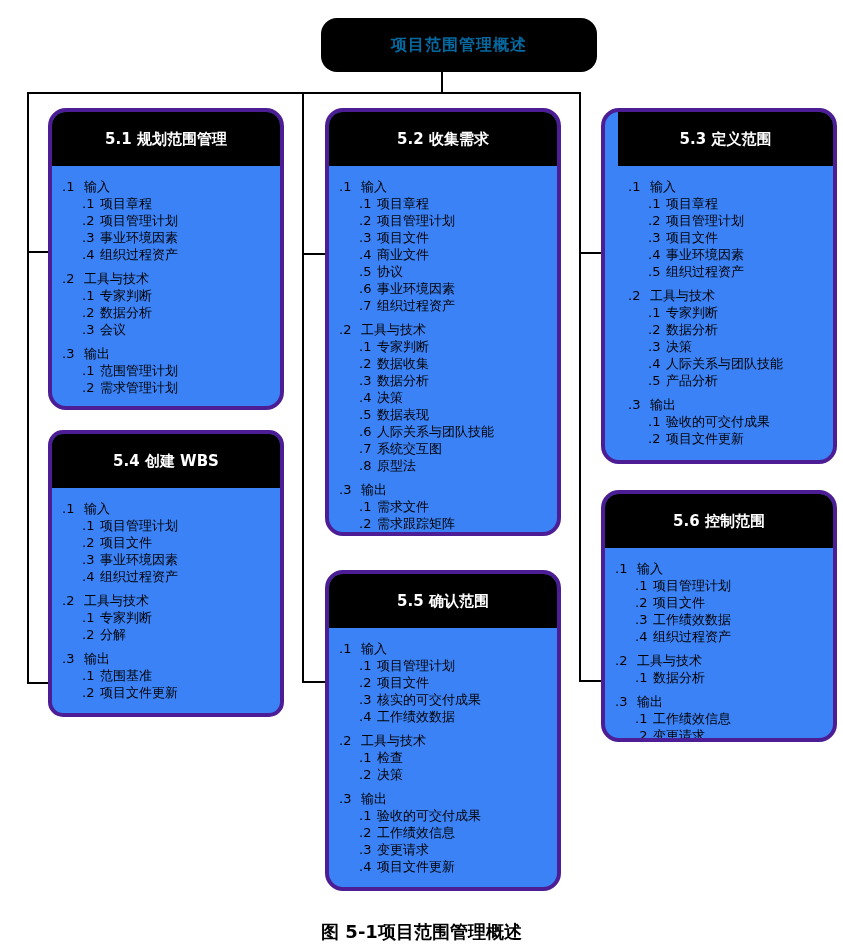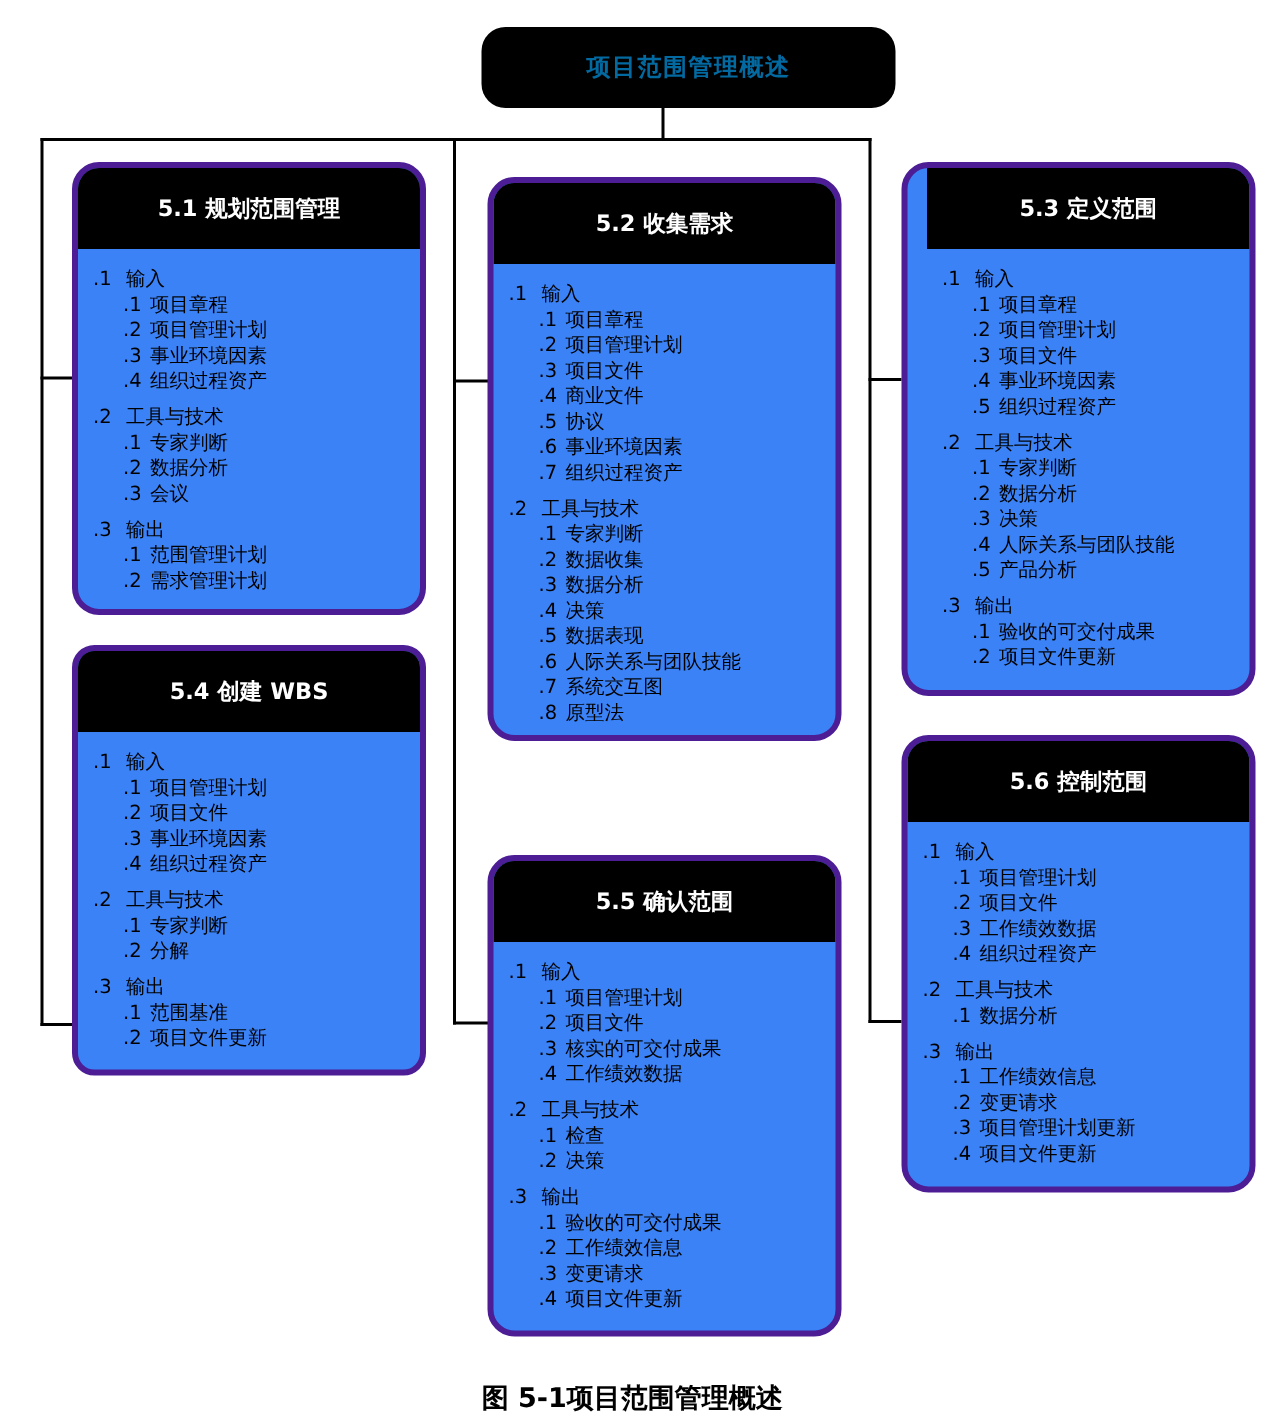--- a/index.html
+++ b/index.html
@@ -70,21 +70,21 @@
       <div class="item"><span class="item-num">.3</span><span>会议</span></div>
     </div>
     <div class="group">
       <div class="group-title"><span class="group-num">.3</span><span>输出</span></div>
       <div class="item"><span class="item-num">.1</span><span>范围管理计划</span></div>
       <div class="item"><span class="item-num">.2</span><span>需求管理计划</span></div>
     </div>
   </div>
 </div>
 
-<div class="box" style="left:325px; top:118px; width:236px; height:376px;">
+<div class="box" style="left:325px; top:108px; width:236px; height:428px;">
   <div class="box-head">
       <span>5.2 收集需求</span>
     </div>
   <div class="box-body">
     <div class="group">
       <div class="group-title"><span class="group-num">.1</span><span>输入</span></div>
       <div class="item"><span class="item-num">.1</span><span>项目章程</span></div>
       <div class="item"><span class="item-num">.2</span><span>项目管理计划</span></div>
       <div class="item"><span class="item-num">.3</span><span>项目文件</span></div>
       <div class="item"><span class="item-num">.4</span><span>商业文件</span></div>
@@ -185,21 +185,21 @@
     <div class="group">
       <div class="group-title"><span class="group-num">.3</span><span>输出</span></div>
       <div class="item"><span class="item-num">.1</span><span>验收的可交付成果</span></div>
       <div class="item"><span class="item-num">.2</span><span>工作绩效信息</span></div>
       <div class="item"><span class="item-num">.3</span><span>变更请求</span></div>
       <div class="item"><span class="item-num">.4</span><span>项目文件更新</span></div>
     </div>
   </div>
 </div>
 
-<div class="box" style="left:601px; top:490px; width:236px; height:305px;">
+<div class="box" style="left:601px; top:490px; width:236px; height:252px;">
   <div class="box-head">
       <span>5.6 控制范围</span>
     </div>
   <div class="box-body">
     <div class="group">
       <div class="group-title"><span class="group-num">.1</span><span>输入</span></div>
       <div class="item"><span class="item-num">.1</span><span>项目管理计划</span></div>
       <div class="item"><span class="item-num">.2</span><span>项目文件</span></div>
       <div class="item"><span class="item-num">.3</span><span>工作绩效数据</span></div>
       <div class="item"><span class="item-num">.4</span><span>组织过程资产</span></div>

